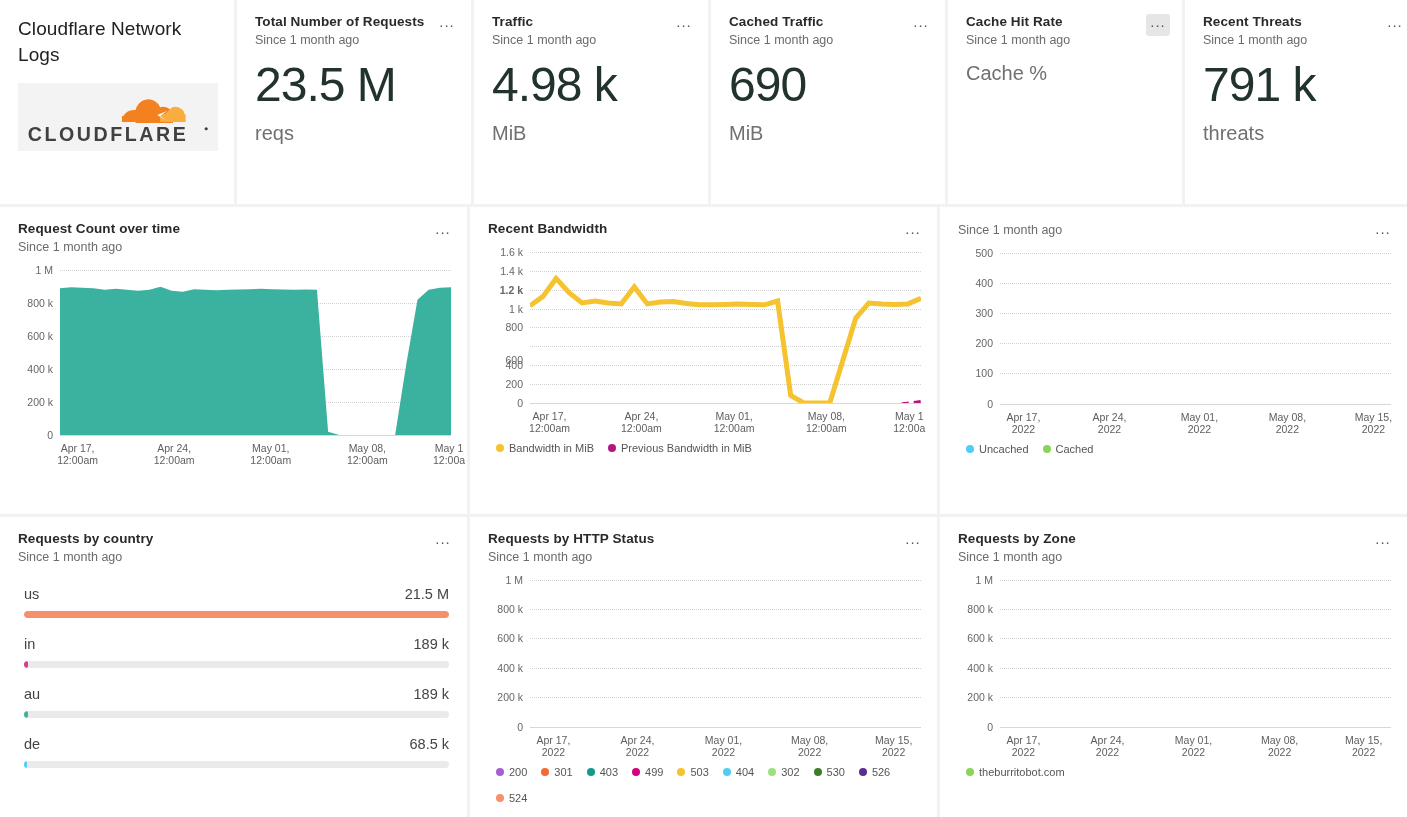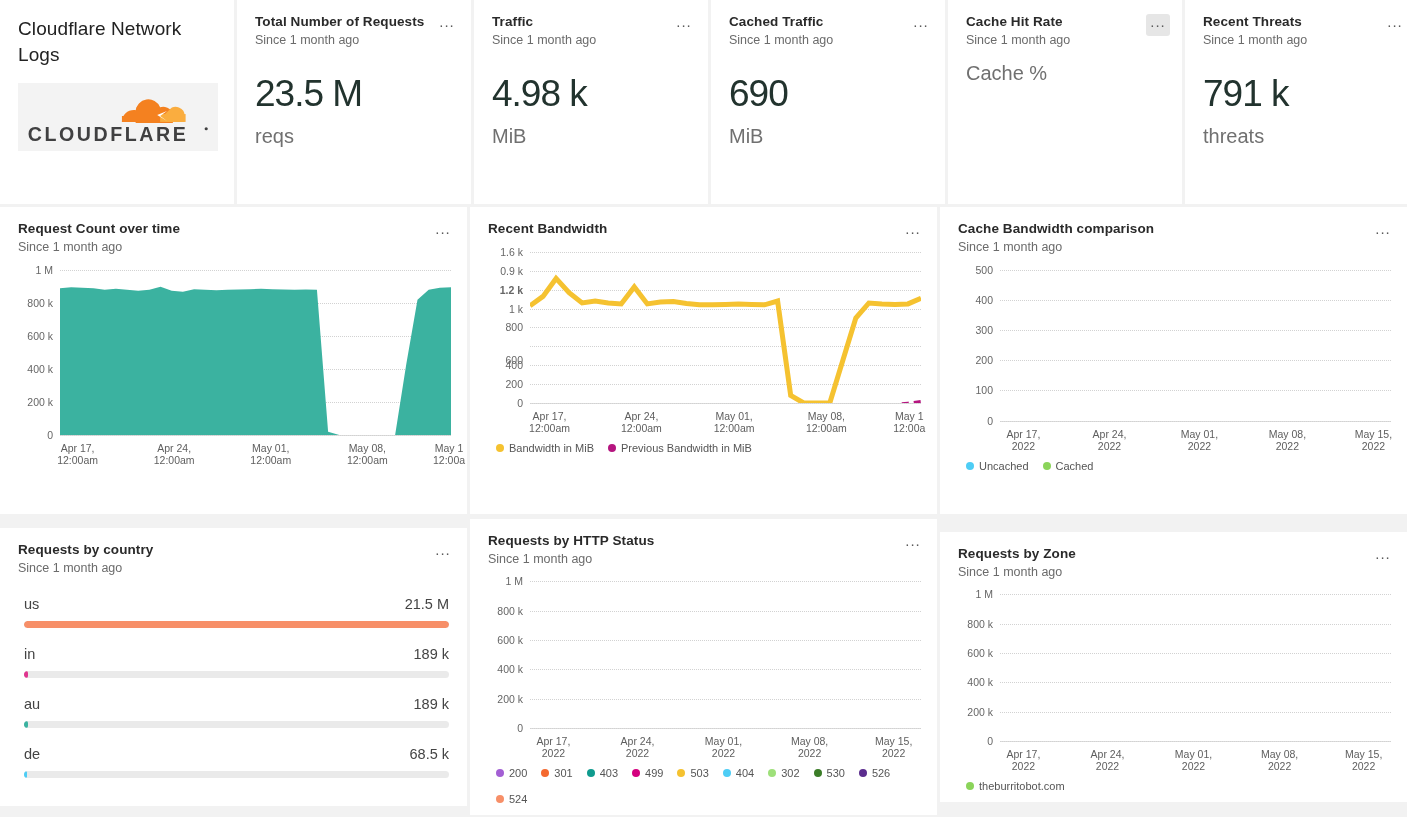--- a/index.html
+++ b/index.html
@@ -13,21 +13,21 @@
     width: 1407px; height: 817px;
     display: flex; flex-direction: column;
     gap: 3px;
     background: #f2f2f2;
   }
 
   
   .row { display: flex; gap: 3px; }
   .row-kpi   { height: 204px; }
   .row-mid   { height: 307px; }
-  .row-bot   { height: 300px; align-items: center; }
+  .row-bot   { height: 300px; }
 
   .card {
     background: #ffffff;
     position: relative;
     padding: 14px 16px 10px 18px;
     overflow: hidden;
   }
   .kpi-card { flex: 0 0 234px; }
   .kpi-card.title-card { flex: 0 0 234px; padding: 16px 16px 10px 18px; }
   .wide-card { flex: 1 1 0; }
@@ -74,26 +74,26 @@
     margin-top: 16px;
     width: 200px; height: 68px;
     background: #f3f3f3;
     position: relative;
     display: flex; align-items: center; justify-content: center;
   }
   .logo-svg { width: 196px; height: 66px; display:block; }
 
   
   .kpi-value {
-    font-size: 37px;
+    font-size: 48px;
     color: #22332e;
     font-weight: normal;
     letter-spacing: -1px;
     line-height: 1;
-    margin-top: 26px;
+    margin-top: 12px;
     white-space: nowrap;
   }
   .kpi-unit {
     font-size: 20px;
     color: #707070;
     margin-top: 13px;
   }
 
   
   .chart-wrap {
@@ -298,21 +298,21 @@
             <div class="ytick" style="top: 75%;">400</div>
             <div class="gridline" style="top: 62.5%;"></div>
             <div class="ytick" style="top: 62.5%; margin-top: 14px;">600</div>
             <div class="gridline" style="top: 50%;"></div>
             <div class="ytick" style="top: 50%;">800</div>
             <div class="gridline" style="top: 37.5%;"></div>
             <div class="ytick" style="top: 37.5%;">1 k</div>
             <div class="gridline" style="top: 25%;"></div>
             <div class="ytick" style="top: 25%; font-weight: bold;">1.2 k</div>
             <div class="gridline" style="top: 12.5%;"></div>
-            <div class="ytick" style="top: 12.5%;">0.9 k</div>
+            <div class="ytick" style="top: 12.5%;">1.4 k</div>
             <div class="gridline" style="top: 0%;"></div>
             <div class="ytick" style="top: 0%;">1.6 k</div>
             <svg class="line-svg" viewBox="0 0 1000 400" preserveAspectRatio="none">
               <polyline points="0.0,142.5 33.3,117.5 66.7,70.0 100.0,107.5 133.3,135.0 166.7,130.0 200.0,135.0 233.3,137.5 266.7,92.5 300.0,137.5 333.3,132.5 366.7,131.3 400.0,136.3 433.3,140.0 466.7,140.0 500.0,138.8 533.3,138.0 566.7,138.8 600.0,140.0 633.3,130.0 666.7,380.0 700.0,400.0 733.3,400.0 766.7,400.0 800.0,287.5 833.3,175.0 866.7,135.0 900.0,137.5 933.3,138.8 966.7,137.5 1000.0,122.5" fill="none" stroke="#f5c230" stroke-width="5" vector-effect="non-scaling-stroke"></polyline>
               <polyline points="0.0,407.5 33.3,407.5 66.7,407.5 100.0,407.5 133.3,407.5 166.7,407.5 200.0,407.5 233.3,407.5 266.7,407.5 300.0,407.5 333.3,407.5 366.7,407.5 400.0,407.5 433.3,407.5 466.7,407.5 500.0,407.5 533.3,407.5 566.7,407.5 600.0,407.5 633.3,407.5 666.7,407.5 700.0,407.5 733.3,407.5 766.7,407.5 800.0,407.5 833.3,407.5 866.7,407.5 900.0,407.5 933.3,407.0 966.7,403.0 1000.0,398.8" fill="none" stroke="#b5157f" stroke-width="5" vector-effect="non-scaling-stroke" stroke-dasharray="7 5"></polyline>
             </svg>
           </div>
         <div class="xticks" id="xt-recent_bandwidth">
             <div class="xtick" style="left: 5%;">
               <div>Apr 17,</div>
@@ -342,21 +342,20 @@
             </div>
             <div class="legend-item">
               <span class="legend-dot" style="background:#b5157f"></span>
               <span class="legend-label">Previous Bandwidth in MiB</span>
             </div>
           </div>
       </div>
     </div>
 
     <div class="card wide-card">
-      <div class="card-title">Cache Bandwidth comparison</div>
       <div class="card-sub">Since 1 month ago</div>
       <div class="kebab">...</div>
       <div class="chart-wrap">
         <div class="plot" id="plot-cache_bandwidth" style="height:152px;">
             <div class="gridline" style="top: 100%;"></div>
             <div class="ytick" style="top: 100%;">0</div>
             <div class="gridline" style="top: 80%;"></div>
             <div class="ytick" style="top: 80%;">100</div>
             <div class="gridline" style="top: 60%;"></div>
             <div class="ytick" style="top: 60%;">200</div>

